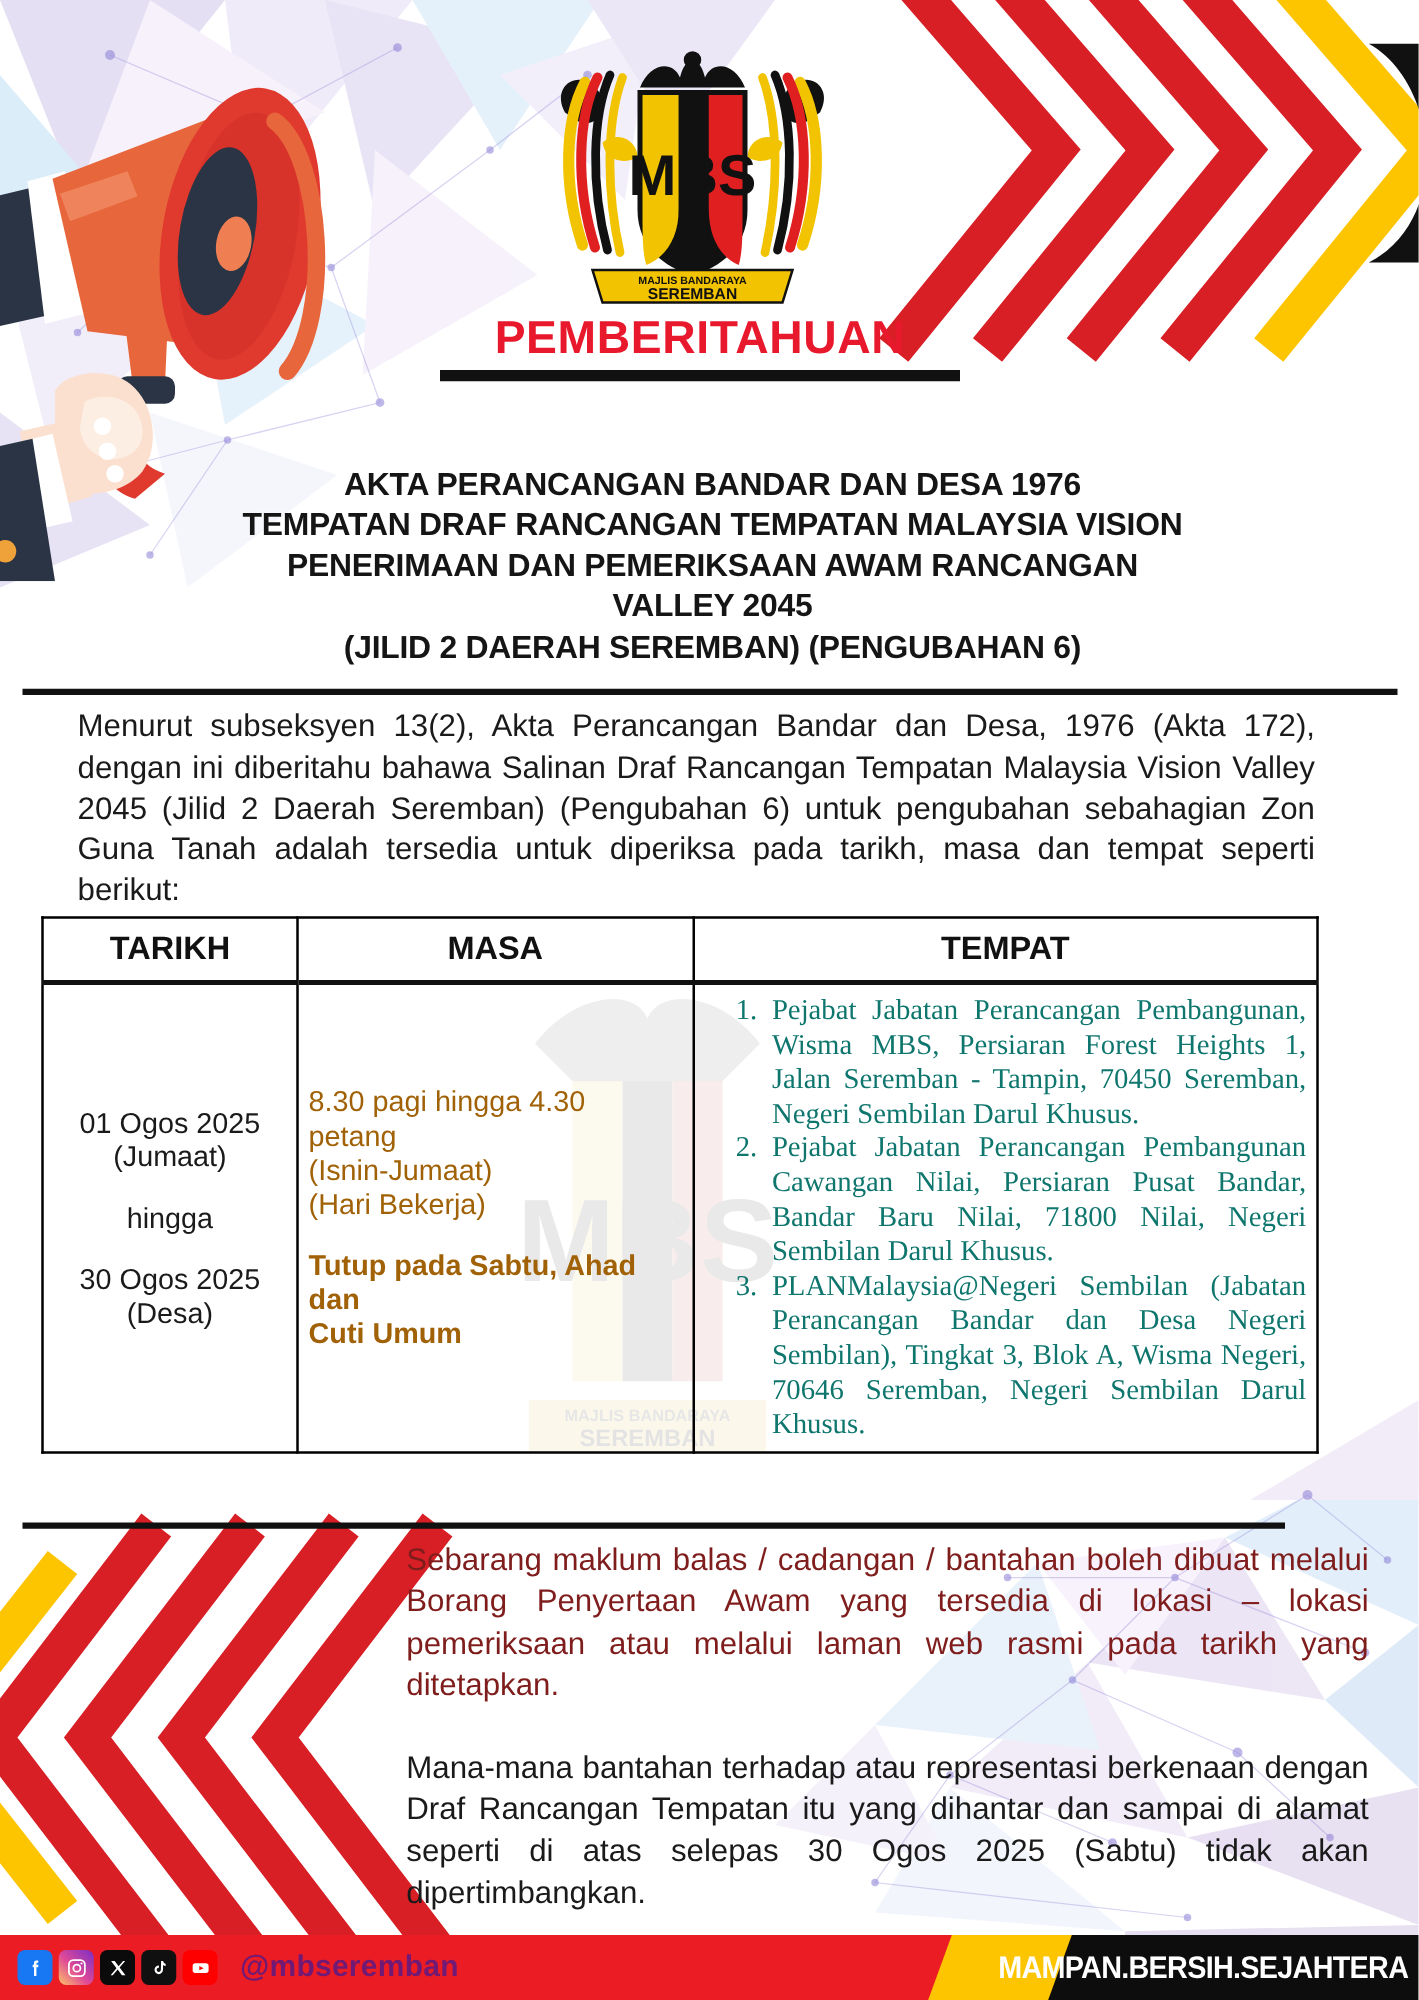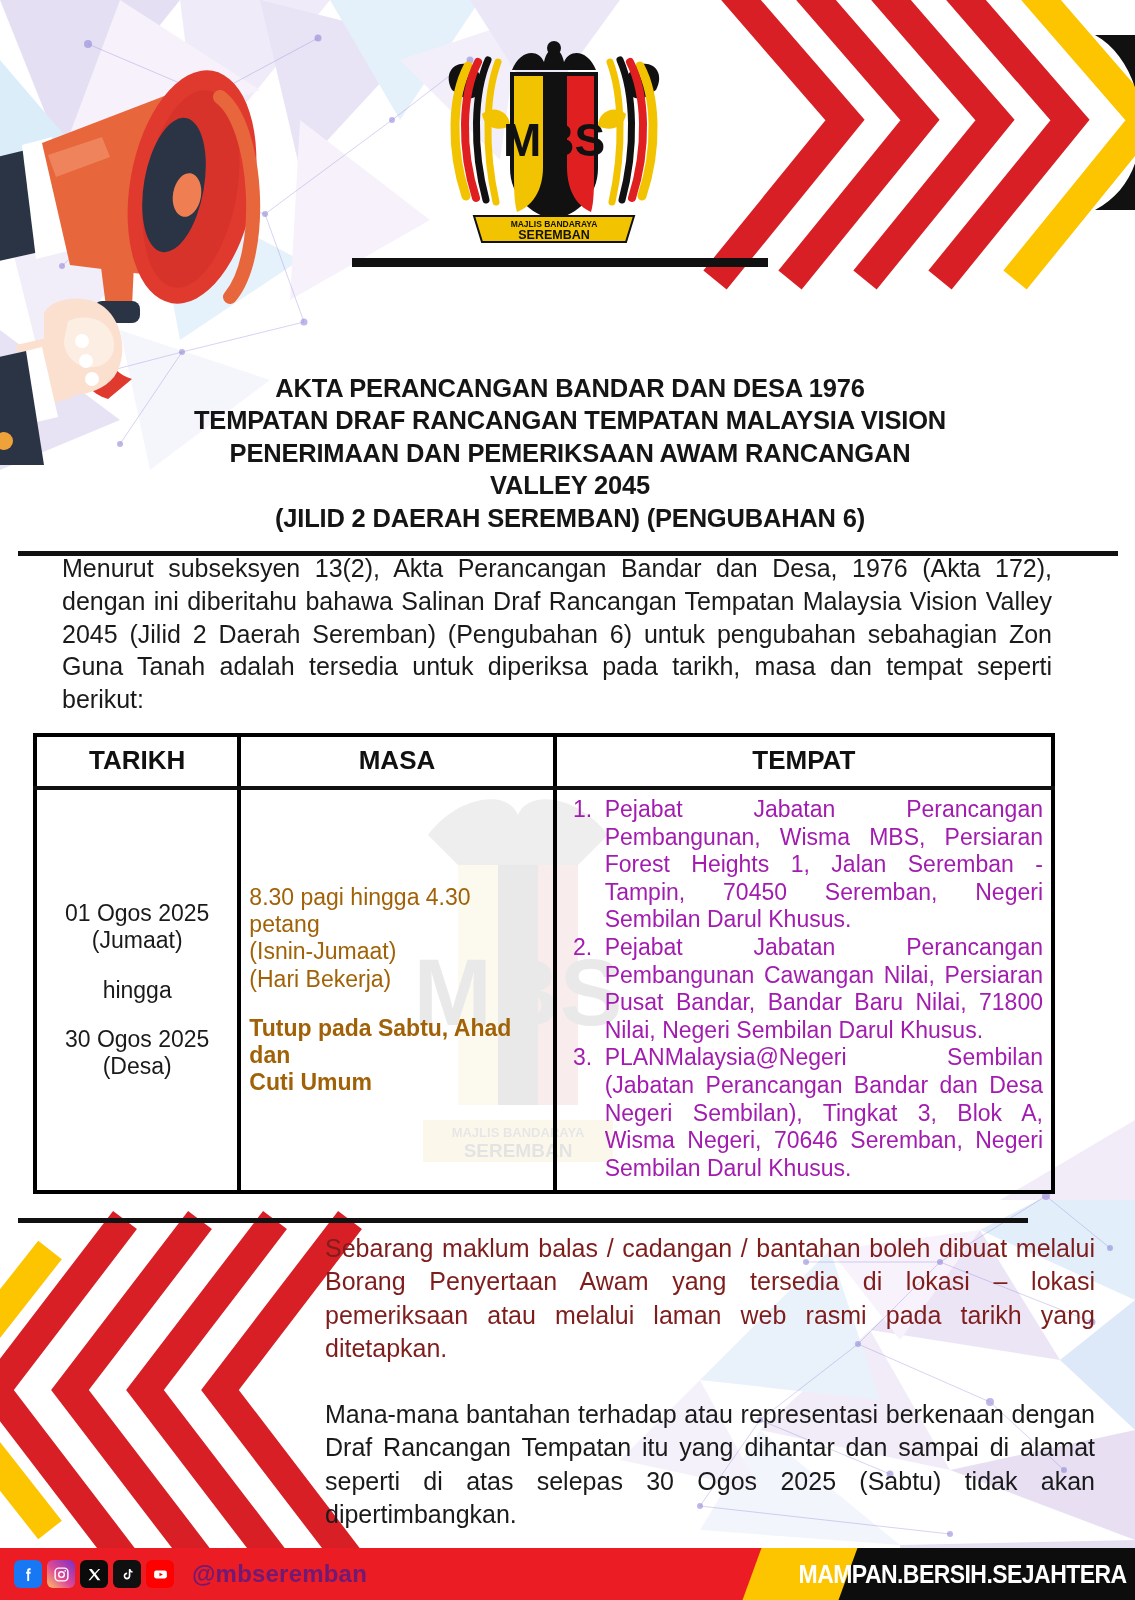--- a/index.html
+++ b/index.html
@@ -121,40 +121,40 @@
     left: 18px;
     top: 551px;
     width: 1100px;
     height: 5px;
     background: #111111;
   }
 
   .intro-para {
     position: absolute;
     left: 62px;
-    top: 552px;
+    top: 565px;
     width: 990px;
     font-size: 25px;
     line-height: 1.31;
     color: #1a1a1a;
     text-align: justify;
     text-align-last: left;
   }
 
   
   .tbl {
     position: absolute;
     left: 33px;
     top: 733px;
     width: 1022px;
     border-collapse: collapse;
     background: transparent;
   }
   .tbl th, .tbl td {
-    border: 4px solid #000000;
+    border: 2px solid #000000;
     background: transparent;
     vertical-align: middle;
   }
   .tbl thead th {
     border-bottom: 4px solid #111111;
     font-size: 26px;
     font-weight: bold;
     color: #111;
     padding: 8px 4px 10px;
     text-align: center;
@@ -173,23 +173,24 @@
   .cell-masa {
     text-align: left;
     font-size: 23px;
     line-height: 1.18;
     color: #a16207;
     padding: 10px 8px;
   }
   .cell-tempat {
     font-size: 23px;
     line-height: 1.2;
-    color: #a21caf;
-    padding: 6px 8px 8px 8px;
+    color: #0f766e;
+    padding: 6px 8px 8px 22px;
     vertical-align: top;
+    font-family: Liberation Serif, serif;
   }
   .gap-line { display:block; height: 22px; }
   .masa-bold { font-weight: bold; }
 
   ol.tempat-list {
     margin: 0;
     padding-left: 34px;
     list-style-position: outside;
   }
   ol.tempat-list li {
@@ -504,20 +505,21 @@
 
       <path d="M40,188 L200,188 L192,214 L48,214 Z" fill="#f2c300" stroke="#111111" stroke-width="2"></path>
       <text x="120" y="199" text-anchor="middle" font-family="Liberation Sans, sans-serif" font-size="8.5" font-weight="bold" fill="#111111">MAJLIS BANDARAYA</text>
       <text x="120" y="211" text-anchor="middle" font-family="Liberation Sans, sans-serif" font-size="12.5" font-weight="bold" fill="#111111">SEREMBAN</text>
     </svg>
   </div>
 
   <div class="content">
 
     <div class="notis-block">
+      <div class="pemberitahuan-word">PEMBERITAHUAN</div>
       <div class="rule-full"></div>
     </div>
 
     <div class="main-title">
       <div>AKTA PERANCANGAN BANDAR DAN DESA 1976</div>
       <div>TEMPATAN DRAF RANCANGAN TEMPATAN MALAYSIA VISION</div>
       <div>PENERIMAAN DAN PEMERIKSAAN AWAM RANCANGAN</div>
       <div>VALLEY 2045</div>
       <div>(JILID 2 DAERAH SEREMBAN) (PENGUBAHAN 6)</div>
     </div>

